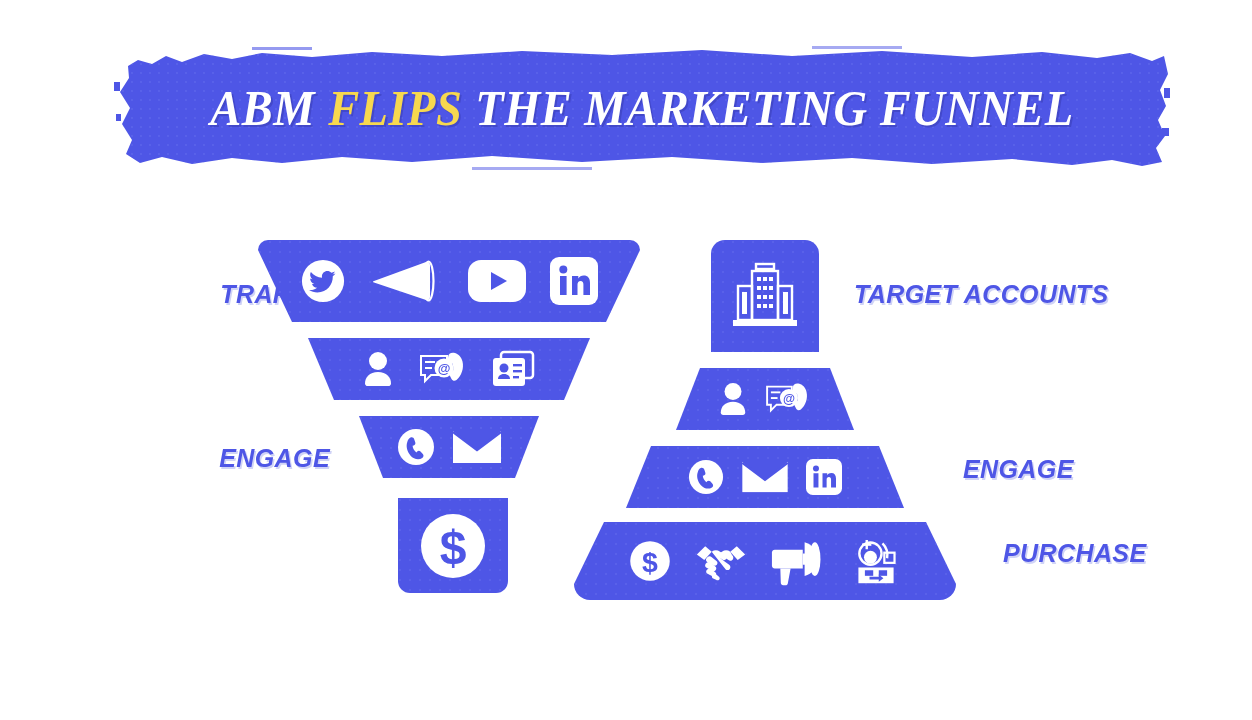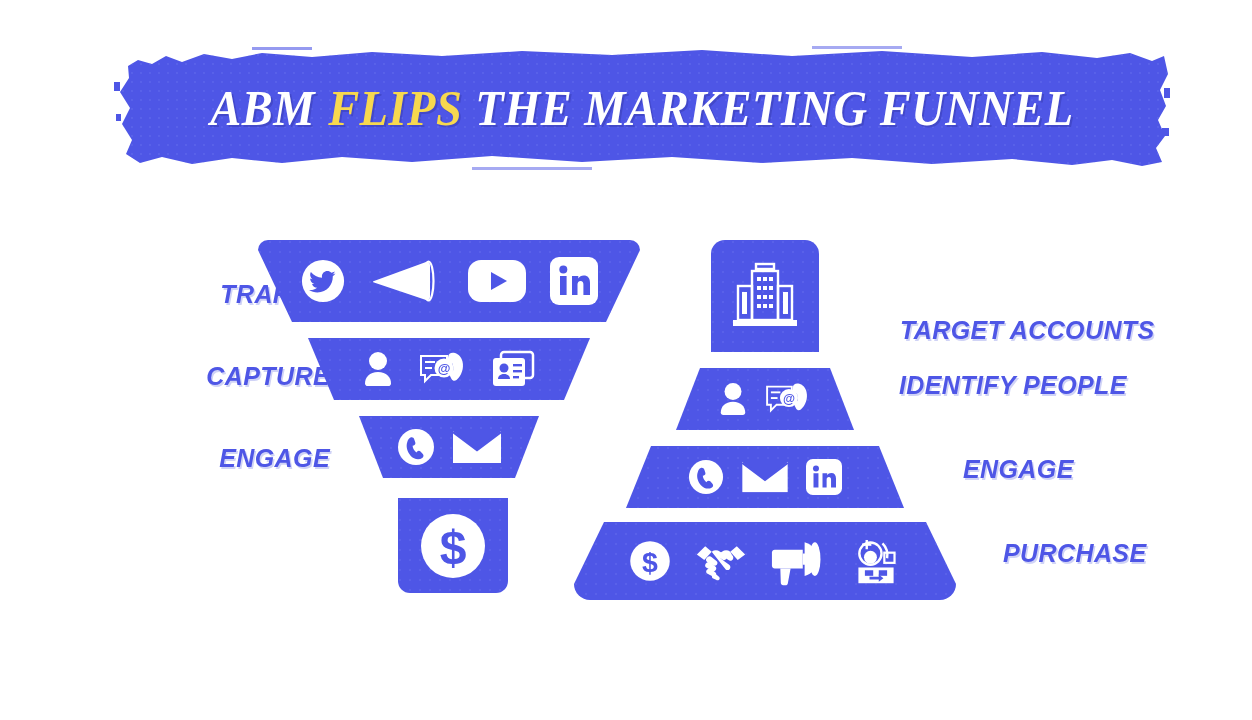--- a/index.html
+++ b/index.html
@@ -78,21 +78,21 @@
   #p2 { left:676px; top:146px; width:178px; height:62px; }
   #p3 { left:626px; top:224px; width:278px; height:62px; }
   #p4 { left:574px; top:300px; width:382px; height:78px; }
 
   
   #lab-traffic   { left:0px;   top:58px;  width:330px; }
   #lab-capture   { left:0px;   top:140px; width:330px; }
   #lab-engage    { left:0px;   top:222px; width:330px; }
   #lab-purchase  { left:0px;   top:316px; width:330px; }
 
-  #lab-target    { left:900px; top:58px;margin-top:36px;  }
+  #lab-target    { left:854px; top:58px;  }
   #lab-identify  { left:899px; top:149px; }
   #lab-engage2   { left:963px; top:233px; }
   #lab-develop   { left:1003px;top:317px; }
 </style>
 </head>
 <body>
 
 <div id="banner-wrap">
   <svg id="banner-svg" viewBox="0 0 1060 128" preserveAspectRatio="none">
     <defs>
@@ -131,21 +131,20 @@
   <div id="banner-title">
     <span class="t-white">ABM</span>
     <span class="t-accent">FLIPS</span>
     <span class="t-white">THE MARKETING FUNNEL</span>
   </div>
 </div>
 
 <div id="diagram">
 
   <div class="label right-al" id="lab-traffic">TRAFFIC</div>
-  <div class="label right-al" id="lab-capture">CAPTURE</div>
   <div class="label right-al" id="lab-engage">ENGAGE</div>
 
   <div class="shape" id="f1">
     <svg class="bg" viewBox="0 0 382 82" preserveAspectRatio="none">
       <defs>
           <pattern id="d1" width="10" height="10" patternUnits="userSpaceOnUse">
         <circle cx="2" cy="2" r="1" fill="#6a72ef" opacity="0.5"></circle>
           </pattern>
         </defs>
       <path fill="#4E56E6" d="M10,0 H372 A10,10 0 0 1 382,10 V10 L348,82 H34 L0,10 A10,10 0 0 1 10,0 Z"></path>
@@ -410,17 +409,16 @@
         <rect x="36" y="18" width="11" height="11" fill="none" stroke="#fff" stroke-width="2.4"></rect>
         <rect x="8" y="34" width="38" height="17" fill="#fff"></rect>
         <rect x="15" y="37" width="9" height="6" fill="#4E56E6"></rect>
         <rect x="30" y="37" width="9" height="6" fill="#4E56E6"></rect>
         <path fill="#4E56E6" d="M20,44 h10 v-2.5 l5,4 l-5,4 V47 h-10 Z"></path>
       </svg>
     </div>
   </div>
 
   <div class="label" id="lab-target">TARGET ACCOUNTS</div>
-  <div class="label" id="lab-identify">IDENTIFY PEOPLE</div>
   <div class="label" id="lab-engage2">ENGAGE</div>
   <div class="label" id="lab-develop">PURCHASE</div>
 
 </div>
 
 </body></html>

